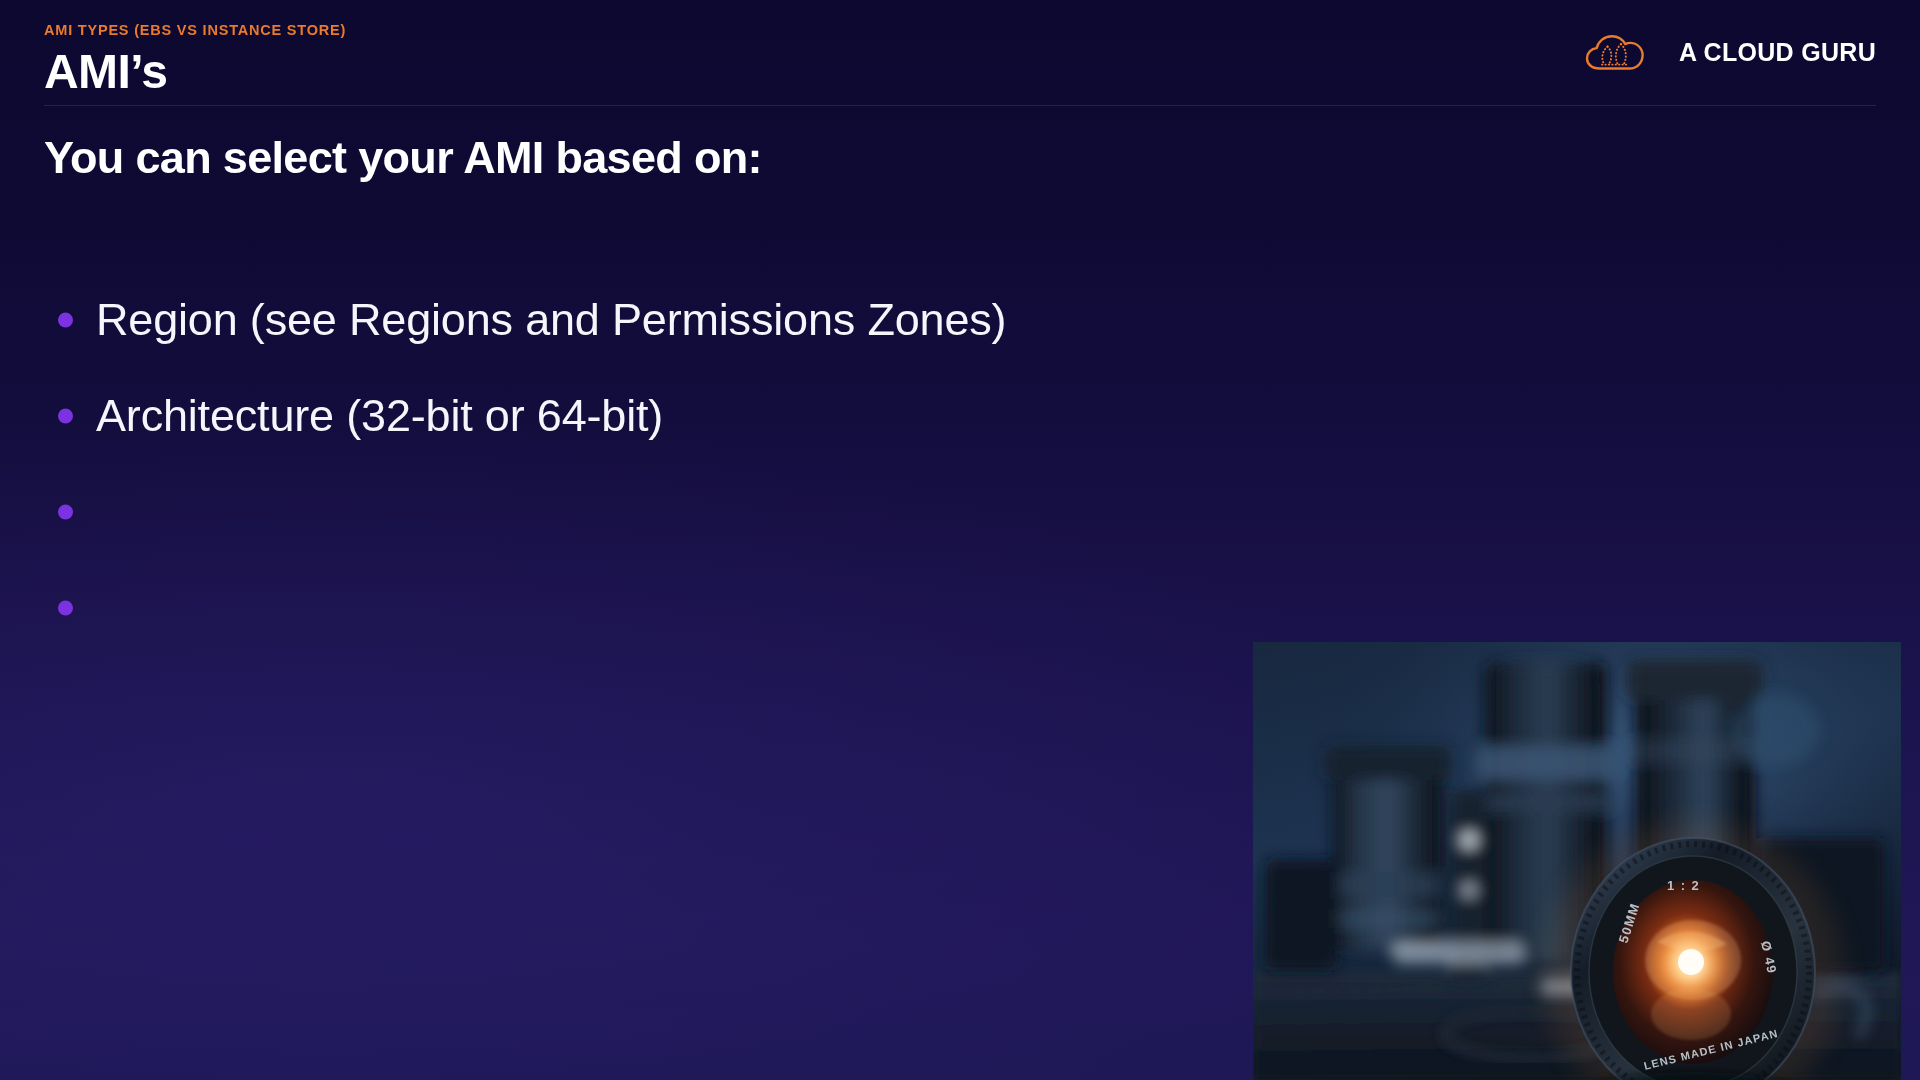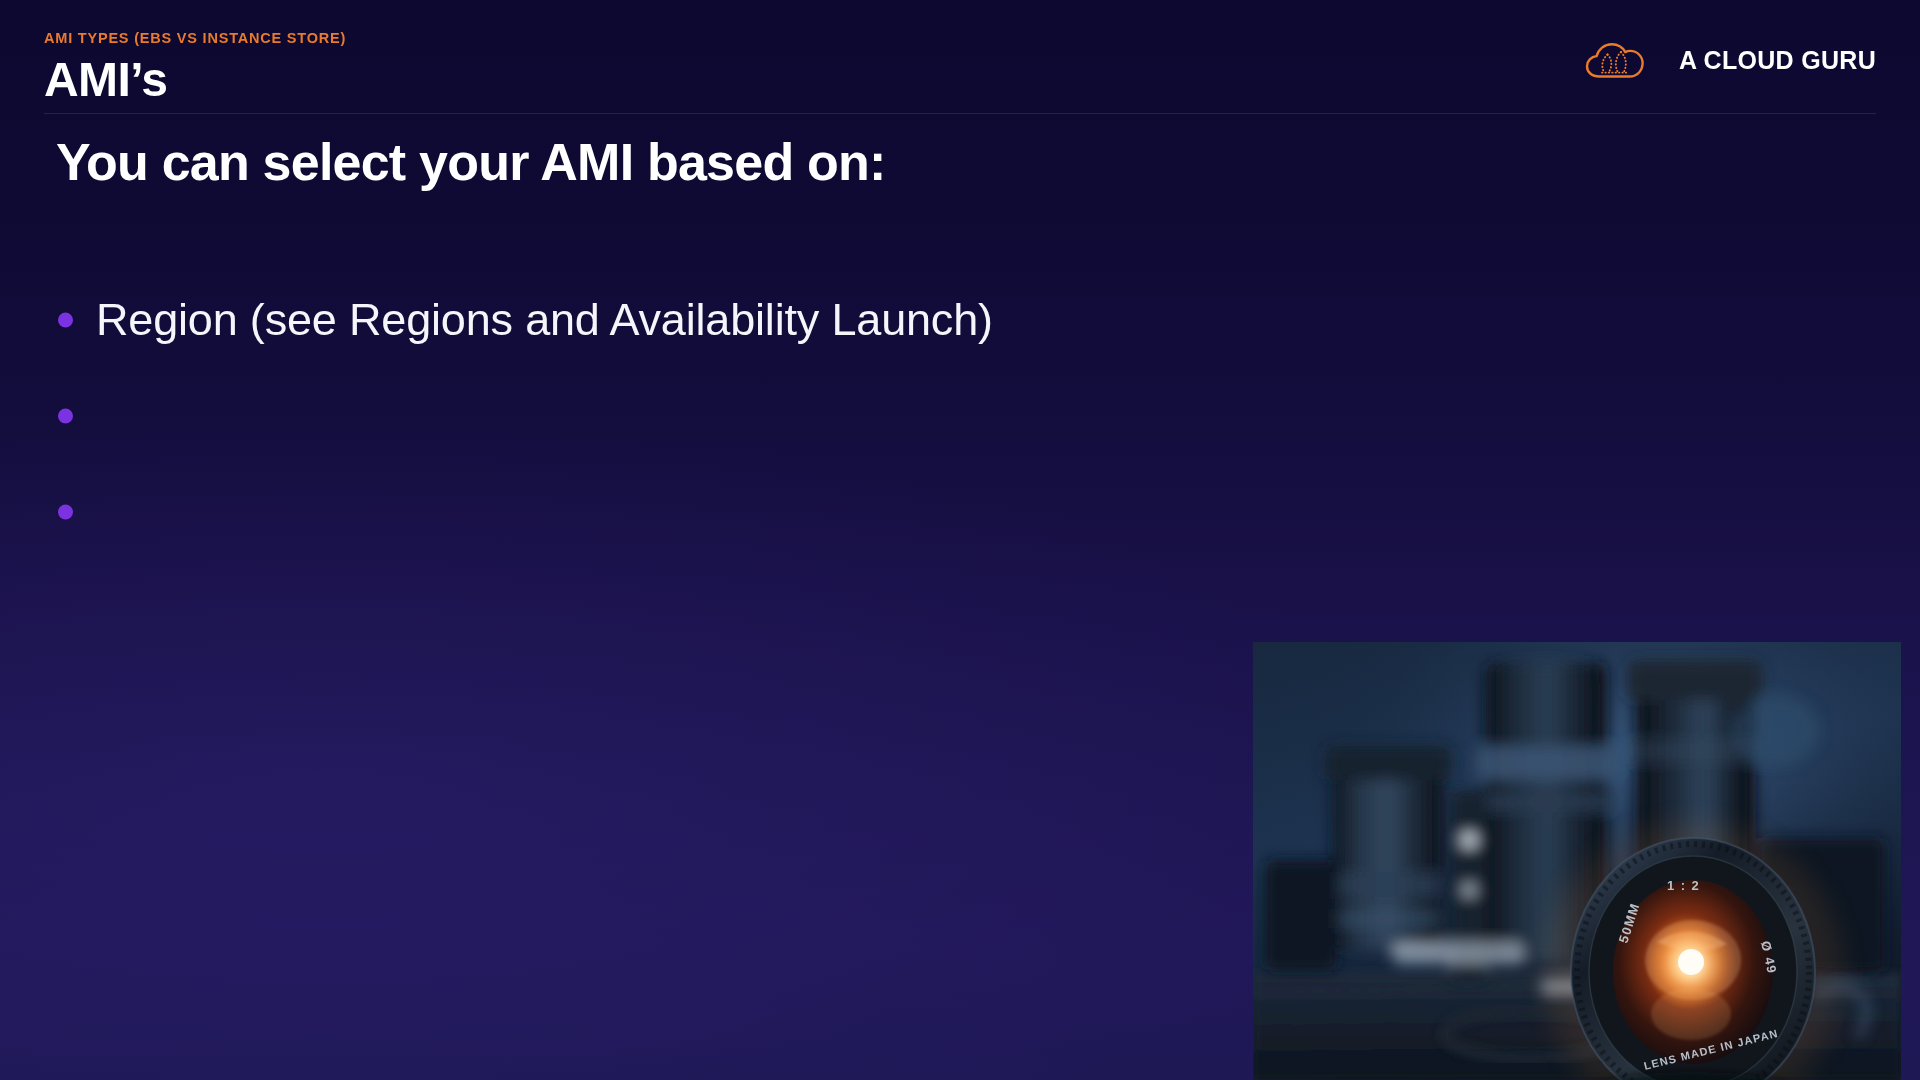--- a/index.html
+++ b/index.html
@@ -41,21 +41,21 @@
     background: radial-gradient(ellipse at 30% 50%,
                 rgba(60, 45, 150, 0.22) 0%,
                 rgba(60, 45, 150, 0.0) 65%);
     pointer-events: none;
   }
 
   
   .header {
     position: absolute;
     left: 0;
-    top: 8px;
+    top: 0;
     width: 1920px;
     height: 106px;
   }
   .eyebrow {
     position: absolute;
     left: 44px;
     top: 22px;
     font-size: 14.5px;
     font-weight: bold;
     letter-spacing: 0.055em;
@@ -101,23 +101,23 @@
     font-size: 25px;
     font-weight: bold;
     letter-spacing: 0.012em;
     color: #ffffff;
     white-space: nowrap;
   }
 
   
   .headline {
     position: absolute;
-    left: 56px;
+    left: 44px;
     top: 132px;
-    font-size: 52px;
+    font-size: 45px;
     font-weight: bold;
     letter-spacing: -0.015em;
     color: #ffffff;
     white-space: nowrap;
   }
 
   .bullets {
     position: absolute;
     left: 58px;
     top: 272px;
@@ -198,21 +198,25 @@
       </span>
       <span class="logo-text">A CLOUD GURU</span>
     </div>
   </div>
 
   <div class="headline">You can select your AMI based on:</div>
 
   <ul class="bullets">
     <li class="bullet">
       <span class="bullet-dot"></span>
-      <span class="bullet-text">Region (see Regions and Availability Launch)</span>
+      <span class="bullet-text">Region (see Regions and Permissions Zones)</span>
+    </li>
+    <li class="bullet">
+      <span class="bullet-dot"></span>
+      <span class="bullet-text">Architecture (32-bit or 64-bit)</span>
     </li>
     <li class="bullet">
       <span class="bullet-dot"></span>
     </li>
     <li class="bullet">
       <span class="bullet-dot"></span>
     </li>
   </ul>
 
   <div class="photo">

